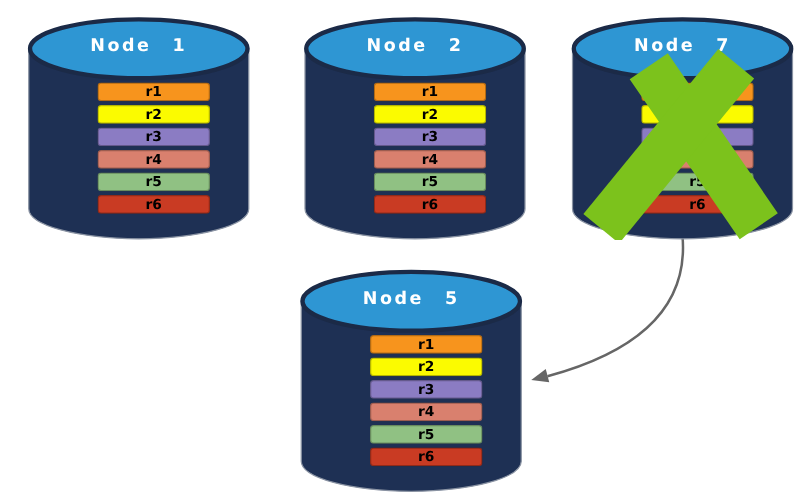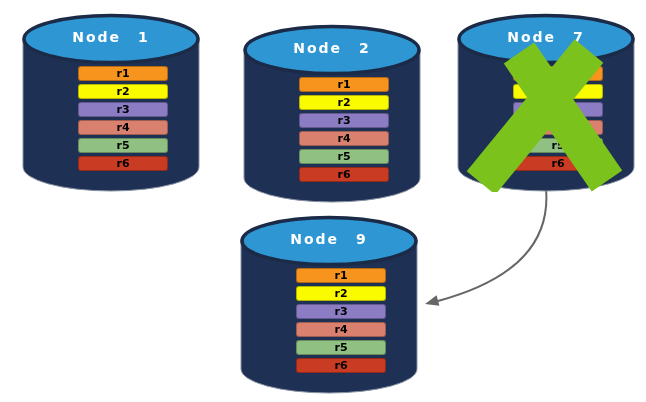--- a/index.html
+++ b/index.html
@@ -61,21 +61,21 @@
     color: var(--row_text, #000);
     margin-left: 24px;
   }
   .x-overlay {
     position: absolute;
     left: 0; top: 0;
     width: 178px; height: 183px;
     pointer-events: none;
   }
   #node-1 { left: 22px;  top: 9px;  }
-  #node-2 { left: 243px; top: 20px;  }
+  #node-2 { left: 243px; top: 9px;  }
   #node-3 { left: 457px; top: 9px;  }
   #node-4 { left: 240px; top: 211px;}
 </style>
 </head>
 <body>
 
 <div class="canvas">
 
   <svg class="arrow-layer" viewBox="0 0 646 402">
     <path d="M546,189 Q553,270 438,301" fill="none" stroke="var(--arrow)" stroke-width="2"></path>
@@ -132,21 +132,21 @@
       <line x1="62" y1="44" x2="150" y2="172" stroke="var(--failure_x)" stroke-width="37" stroke-linecap="butt"></line>
       <line x1="132" y1="42" x2="24" y2="174" stroke="var(--failure_x)" stroke-width="37" stroke-linecap="butt"></line>
     </svg>
   </div>
 
   <div class="node" id="node-4">
     <svg class="cyl" viewBox="0 0 178 183">
       <path d="M1,30 L1,158 A88,24 0 0 0 177,158 L177,30 A88,24 0 0 0 1,30 Z" fill="var(--cylinder_body)" stroke="var(--cylinder_outline)" stroke-width="1"></path>
       <ellipse cx="89" cy="30" rx="87" ry="23.5" fill="var(--cylinder_top)" stroke="var(--cylinder_edge)" stroke-width="3.5"></ellipse>
     </svg>
-    <div class="title">Node 9</div>
+    <div class="title">Node 5</div>
     <div class="rows">
       <div class="row" style="background: rgb(247, 148, 29);">r1</div>
       <div class="row" style="background: rgb(251, 251, 0);">r2</div>
       <div class="row" style="background: rgb(139, 124, 195);">r3</div>
       <div class="row" style="background: rgb(217, 128, 110);">r4</div>
       <div class="row" style="background: rgb(144, 193, 131);">r5</div>
       <div class="row" style="background: rgb(201, 59, 35);">r6</div>
     </div>
   </div>
 

